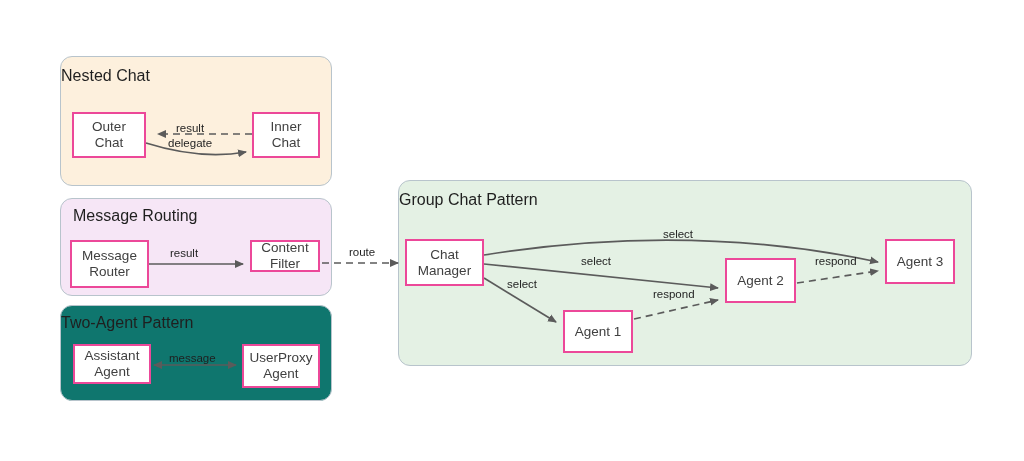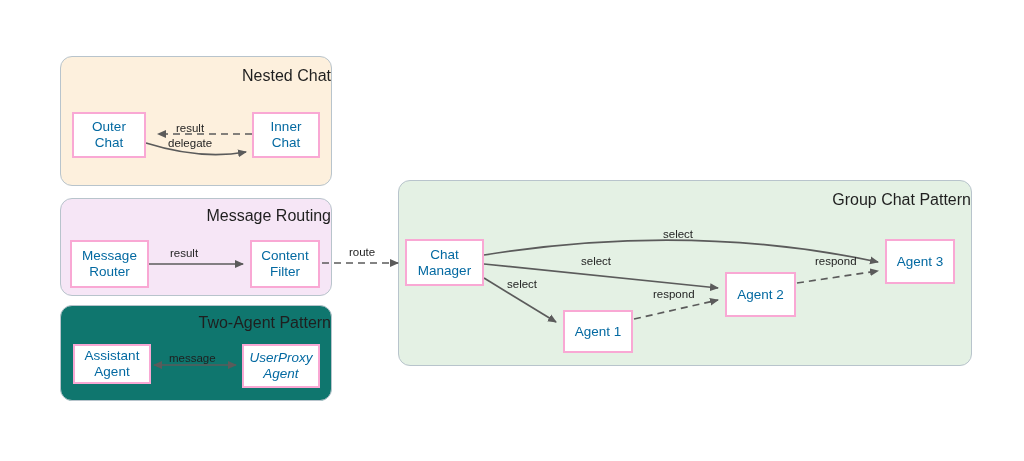--- a/index.html
+++ b/index.html
@@ -17,37 +17,37 @@
   }
   .panel {
     position: absolute;
     border-radius: 12px;
     box-sizing: border-box;
   }
   .panel-title {
     position: absolute;
     left: 0;
     right: 0;
-    text-align: right;
+    text-align: left;
     font-size: 16px;
     color: #1f1f1f;
     white-space: nowrap;
   }
   .node {
     position: absolute;
     box-sizing: border-box;
     background: #ffffff;
-    border: 2px solid #f9a8d4;
+    border: 2px solid #ec4899;
     display: flex;
     align-items: center;
     justify-content: center;
     text-align: center;
     font-size: 13.5px;
     line-height: 1.15;
-    color: #0369a1;
+    color: #404040;
     white-space: pre-line;
     z-index: 3;
   }
   .edge-label {
     position: absolute;
     font-size: 11.5px;
     color: #1f1f1f;
     white-space: nowrap;
     z-index: 4;
     background: transparent;
@@ -116,32 +116,32 @@
     <path class="ln-dash" d="M797,283 L878,271" marker-end="url(#arw)"></path>
   </svg>
 
   <div class="node" style="left:72px; top:112px; width:74px; height:46px;">Outer
 Chat</div>
   <div class="node" style="left:252px; top:112px; width:68px; height:46px;">Inner
 Chat</div>
 
   <div class="node" style="left:70px; top:240px; width:79px; height:48px;">Message
 Router</div>
-  <div class="node" style="left:250px; top:240px; width:70px; height:48px;">Content
+  <div class="node" style="left:250px; top:240px; width:70px; height:32px;">Content
 Filter</div>
 
   <div class="node" style="left:73px; top:344px; width:78px; height:40px;text-align:center;">Assistant
 Agent</div>
-  <div class="node" style="left:242px; top:344px; width:78px; height:44px;font-style:italic;">UserProxy
+  <div class="node" style="left:242px; top:344px; width:78px; height:44px;">UserProxy
 Agent</div>
 
   <div class="node" style="left:405px; top:239px; width:79px; height:47px;">Chat
 Manager</div>
   <div class="node" style="left:563px; top:310px; width:70px; height:43px;">Agent 1</div>
-  <div class="node" style="left:725px; top:272px; width:71px; height:45px;">Agent 2</div>
+  <div class="node" style="left:725px; top:258px; width:71px; height:45px;">Agent 2</div>
   <div class="node" style="left:885px; top:239px; width:70px; height:45px;">Agent 3</div>
 
   <div class="edge-label" style="left:176px; top:122px;">result</div>
   <div class="edge-label" style="left:168px; top:137px;">delegate</div>
 
   <div class="edge-label" style="left:170px; top:247px;">result</div>
 
   <div class="edge-label" style="left:349px; top:246px;">route</div>
 
   <div class="edge-label" style="left:169px; top:352px;">message</div>

